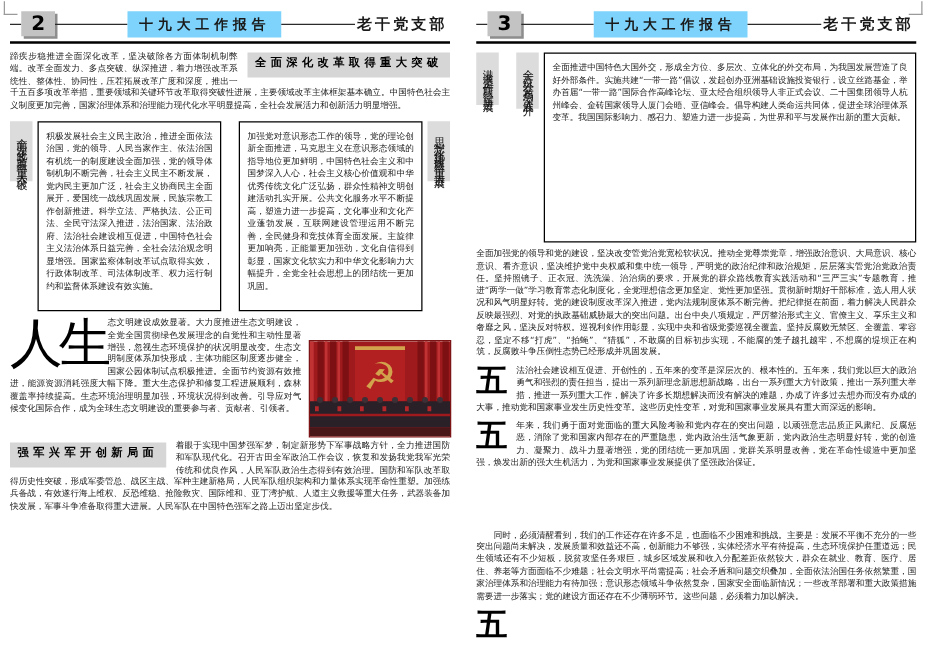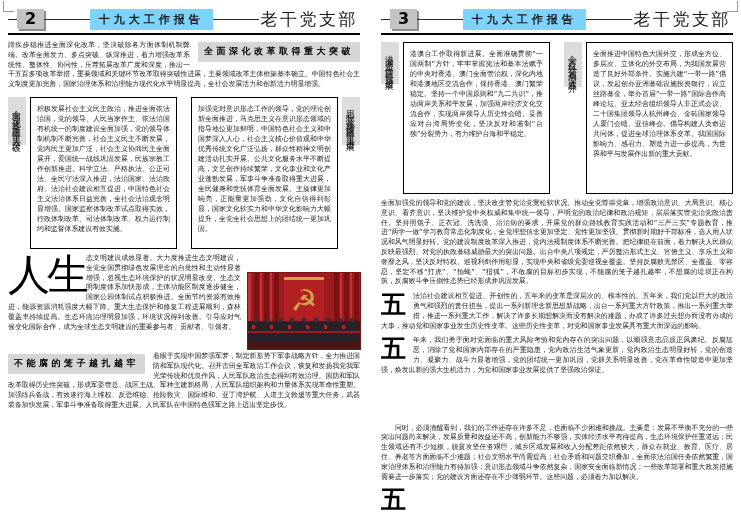--- a/index.html
+++ b/index.html
@@ -15,21 +15,21 @@
 
   
   .pghead{display:flex;align-items:center;height:24px;}
   .hdash{border-top:1.4px solid #2b2b2b;height:0;}
   .hdash.s{width:9px;}
   .hdash.g{flex:1;}
   .pagenum{background:#c3c3c3;box-shadow:2px 2px 0 #8d8d8d;font-weight:bold;
            font-size:16px;line-height:20px;padding:0 8px;color:#000;}
   .headtitle{background:#7dd3fc;font-weight:bold;font-size:11px;letter-spacing:4px;
              padding:3px 9px;white-space:nowrap;}
-  .org{font-weight:normal;font-size:17px;letter-spacing:2.5px;white-space:nowrap;padding:0 2px;}
+  .org{font-weight:bold;font-size:12px;letter-spacing:2.5px;white-space:nowrap;padding:0 2px;}
   .rule{border-bottom:2.6px solid #000;margin:2px 0 6px;}
 
   
   .para{font-size:6.9px;line-height:9.8px;text-align:justify;margin-top:5px;color:#222;}
   .graytitle{background:#d6d6d6;font-weight:bold;font-size:9px;letter-spacing:3.5px;
              text-align:center;padding:5px 6px;white-space:nowrap;color:#000;}
   .fr{float:right;margin:1px 0 4px 8px;}
   .fl{float:left;margin:2px 8px 3px 0;}
 
   
@@ -72,21 +72,21 @@
 
     <div class="para">
       <div class="graytitle fr">全面深化改革取得重大突破</div>
       <span>蹄疾步稳推进全面深化改革，坚决破除各方面体制机制弊端。改革全面发力、多点突破、纵深推进，着力增强改革系统性、整体性、协同性，压茬拓展改革广度和深度，推出一千五百多项改革举措，重要领域和关键环节改革取得突破性进展，主要领域改革主体框架基本确立。中国特色社会主义制度更加完善，国家治理体系和治理能力现代化水平明显提高，全社会发展活力和创新活力明显增强。</span>
     </div>
 
     <div class="cols">
       <div class="strip">全面深化改革取得重大突破</div>
       <div class="tbox">积极发展社会主义民主政治，推进全面依法治国，党的领导、人民当家作主、依法治国有机统一的制度建设全面加强，党的领导体制机制不断完善，社会主义民主不断发展，党内民主更加广泛，社会主义协商民主全面展开，爱国统一战线巩固发展，民族宗教工作创新推进。科学立法、严格执法、公正司法、全民守法深入推进，法治国家、法治政府、法治社会建设相互促进，中国特色社会主义法治体系日益完善，全社会法治观念明显增强。国家监察体制改革试点取得实效，行政体制改革、司法体制改革、权力运行制约和监督体系建设有效实施。</div>
       <div class="colgap"></div>
-      <div class="tbox">加强党对意识形态工作的领导，党的理论创新全面推进，马克思主义在意识形态领域的指导地位更加鲜明，中国特色社会主义和中国梦深入人心，社会主义核心价值观和中华优秀传统文化广泛弘扬，群众性精神文明创建活动扎实开展。公共文化服务水平不断提高，文艺创作持续繁荣，文化事业和文化产业蓬勃发展，军事斗争准备取得重大进展，全民健身和竞技体育全面发展。主旋律更加响亮，正能量更加强劲，文化自信得到彰显，国家文化软实力和中华文化影响力大幅提升，全党全社会思想上的团结统一更加巩固。</div>
+      <div class="tbox">加强党对意识形态工作的领导，党的理论创新全面推进，马克思主义在意识形态领域的指导地位更加鲜明，中国特色社会主义和中国梦深入人心，社会主义核心价值观和中华优秀传统文化广泛弘扬，群众性精神文明创建活动扎实开展。公共文化服务水平不断提高，塑造力进一步提高，文化事业和文化产业蓬勃发展，互联网建设管理运用不断完善，全民健身和竞技体育全面发展。主旋律更加响亮，正能量更加强劲，文化自信得到彰显，国家文化软实力和中华文化影响力大幅提升，全党全社会思想上的团结统一更加巩固。</div>
       <div class="strip">思想文化建设取得重大进展</div>
     </div>
 
     <div class="para">
       <div class="photo">
         <svg width="112" height="76" viewBox="0 0 112 76" xmlns="http://www.w3.org/2000/svg">
           <rect width="112" height="76" fill="#9e1a1c"></rect>
           <g fill="#7c1012">
             <rect x="6" y="0" width="5" height="50"></rect>
               <rect x="16" y="0" width="5" height="50"></rect>
@@ -133,39 +133,38 @@
       </div>
       <span class="dropcap dc-big">人</span>
     </div>
 
     <div class="para">
       <span class="dropcap dc-big">生</span>
       <span>态文明建设成效显著。大力度推进生态文明建设，全党全国贯彻绿色发展理念的自觉性和主动性显著增强，忽视生态环境保护的状况明显改变。生态文明制度体系加快形成，主体功能区制度逐步健全，国家公园体制试点积极推进。全面节约资源有效推进，能源资源消耗强度大幅下降。重大生态保护和修复工程进展顺利，森林覆盖率持续提高。生态环境治理明显加强，环境状况得到改善。引导应对气候变化国际合作，成为全球生态文明建设的重要参与者、贡献者、引领者。</span>
     </div>
 
     <div class="para mil">
-      <div class="graytitle fl">不能腐的笼子越扎越牢</div>
+      <div class="graytitle fl">强军兴军开创新局面</div>
       <span>着眼于实现中国梦强军梦，制定新形势下军事战略方针，全力推进国防和军队现代化。召开古田全军政治工作会议，恢复和发扬我党我军光荣传统和优良作风，人民军队政治生态得到有效治理。国防和军队改革取得历史性突破，形成军委管总、战区主战、军种主建新格局，人民军队组织架构和力量体系实现革命性重塑。加强练兵备战，有效遂行海上维权、反恐维稳、抢险救灾、国际维和、亚丁湾护航、人道主义救援等重大任务，武器装备加快发展，军事斗争准备取得重大进展。人民军队在中国特色强军之路上迈出坚定步伐。</span>
     </div>
   </section>
 
   <section class="page p3">
     <header class="pghead">
       <span class="hdash s"></span>
       <span class="pagenum">3</span>
       <span class="hdash g"></span>
       <span class="headtitle">十九大工作报告</span>
       <span class="hdash g"></span>
       <span class="org">老干党支部</span>
     </header>
     <div class="rule"></div>
 
     <div class="cols">
       <div class="strip">港澳台工作取得新进展</div>
-      <div class="tbox">港澳台工作取得新进展。全面准确贯彻“一国两制”方针，牢牢掌握宪法和基本法赋予的中央对香港、澳门全面管治权，深化内地和港澳地区交流合作，保持香港、澳门繁荣稳定。坚持一个中国原则和“九二共识”，推动两岸关系和平发展，加强两岸经济文化交流合作，实现两岸领导人历史性会晤。妥善应对台湾局势变化，坚决反对和遏制“台独”分裂势力，有力维护台海和平稳定。</div>
       <div class="colgap"></div>
       <div class="strip">全方位外交布局深入展开</div>
       <div class="tbox">全面推进中国特色大国外交，形成全方位、多层次、立体化的外交布局，为我国发展营造了良好外部条件。实施共建“一带一路”倡议，发起创办亚洲基础设施投资银行，设立丝路基金，举办首届“一带一路”国际合作高峰论坛、亚太经合组织领导人非正式会议、二十国集团领导人杭州峰会、金砖国家领导人厦门会晤、亚信峰会。倡导构建人类命运共同体，促进全球治理体系变革。我国国际影响力、感召力、塑造力进一步提高，为世界和平与发展作出新的重大贡献。</div>
     </div>
 
     <div class="para">
       <span>全面加强党的领导和党的建设，坚决改变管党治党宽松软状况。推动全党尊崇党章，增强政治意识、大局意识、核心意识、看齐意识，坚决维护党中央权威和集中统一领导，严明党的政治纪律和政治规矩，层层落实管党治党政治责任。坚持照镜子、正衣冠、洗洗澡、治治病的要求，开展党的群众路线教育实践活动和“三严三实”专题教育，推进“两学一做”学习教育常态化制度化，全党理想信念更加坚定、党性更加坚强。贯彻新时期好干部标准，选人用人状况和风气明显好转。党的建设制度改革深入推进，党内法规制度体系不断完善。把纪律挺在前面，着力解决人民群众反映最强烈、对党的执政基础威胁最大的突出问题。出台中央八项规定，严厉整治形式主义、官僚主义、享乐主义和奢靡之风，坚决反对特权。巡视利剑作用彰显，实现中央和省级党委巡视全覆盖。坚持反腐败无禁区、全覆盖、零容忍，坚定不移“打虎”、“拍蝇”、“猎狐”，不敢腐的目标初步实现，不能腐的笼子越扎越牢，不想腐的堤坝正在构筑，反腐败斗争压倒性态势已经形成并巩固发展。</span>
     </div>
 
     <div class="para">

